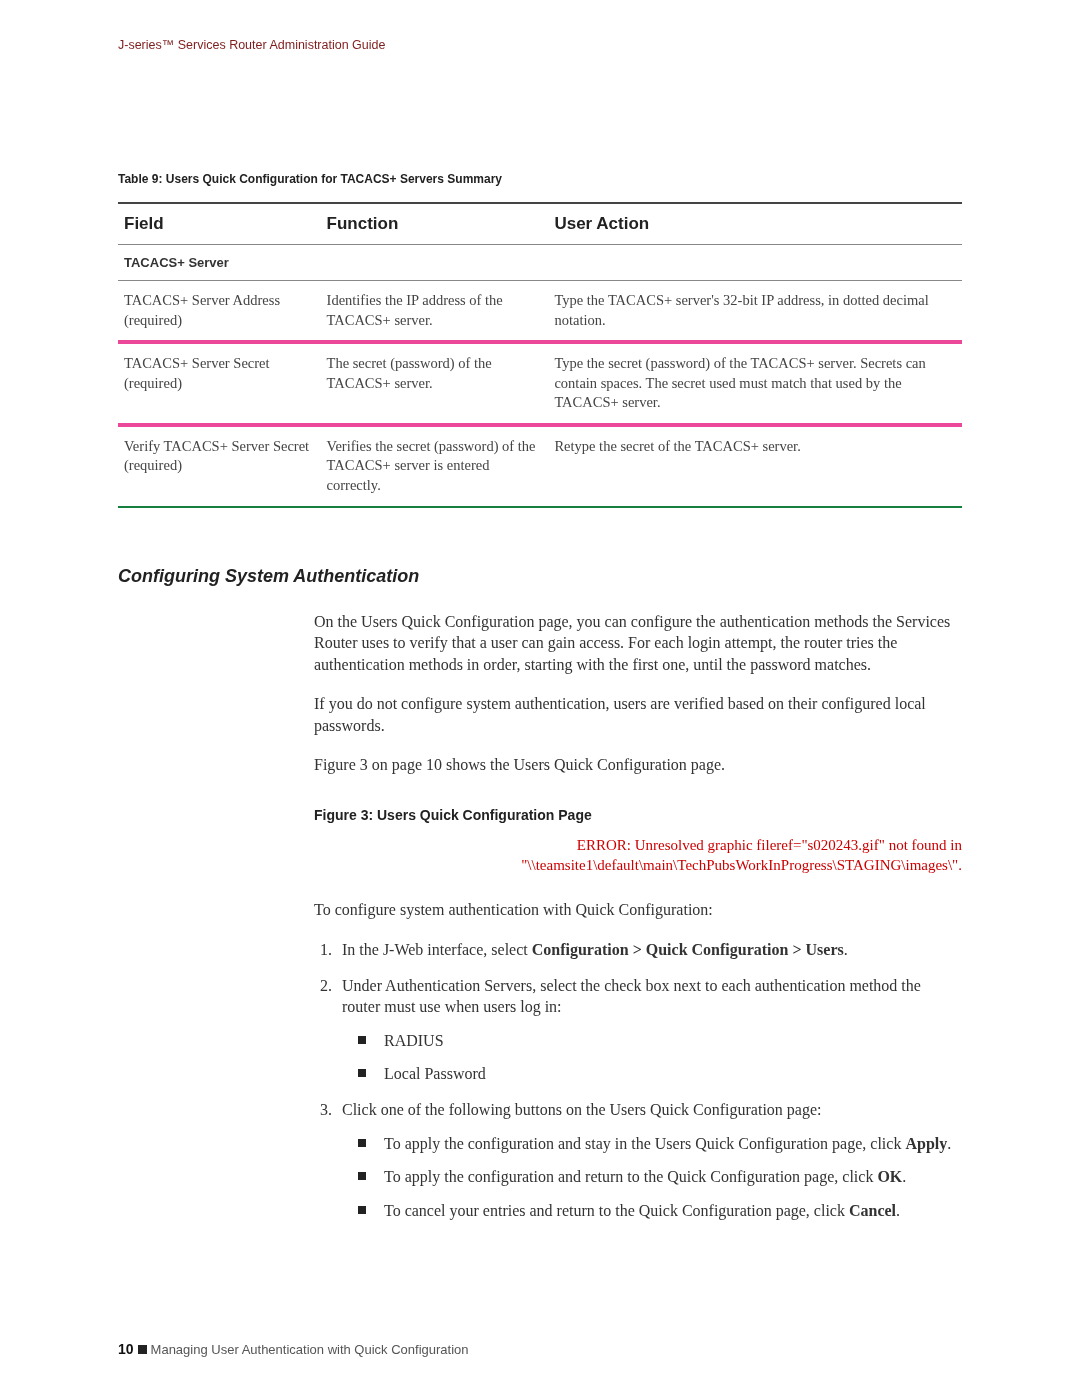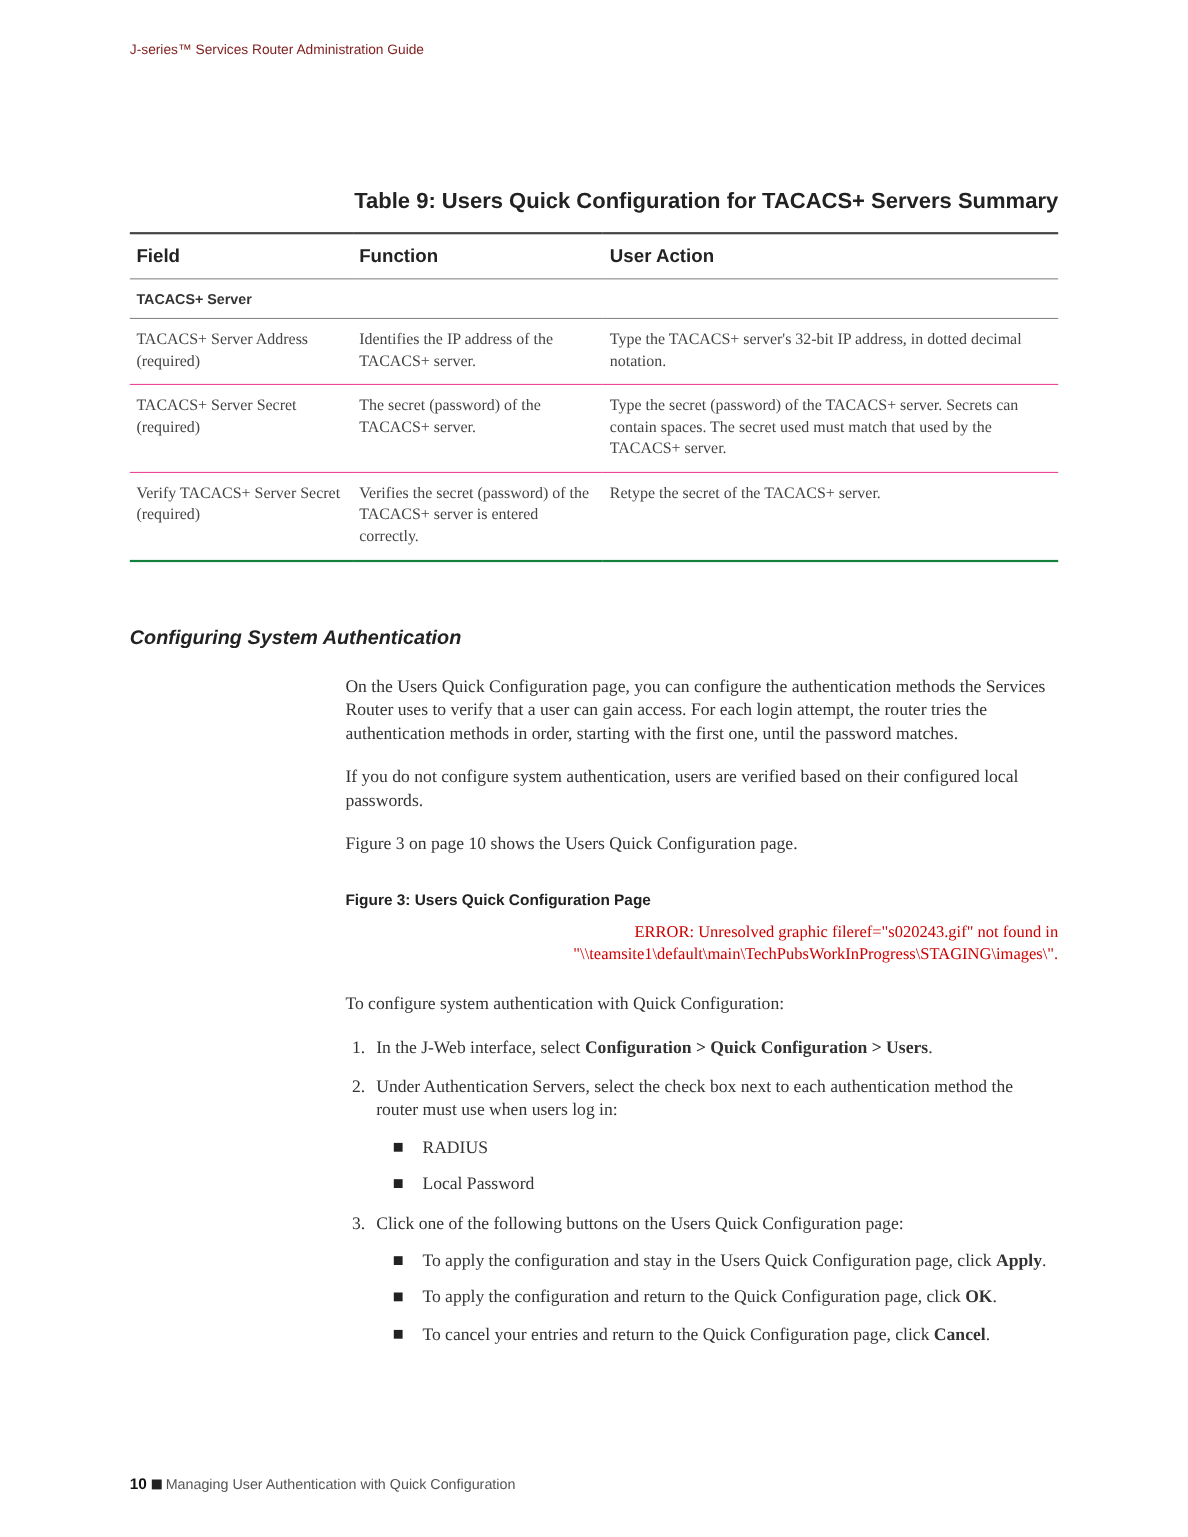--- a/index.html
+++ b/index.html
@@ -16,24 +16,23 @@
   }
   .running-head {
     font-size: 12.5px;
     color: #7f1d1d;
     font-family: Verdana, Arial, sans-serif;
     margin-bottom: 120px;
   }
   .table-caption {
     font-family: Verdana, Arial, sans-serif;
     font-weight: bold;
-    font-size: 20px;
+    font-size: 12px;
     color: #222;
     margin-bottom: 16px;
-    text-align: right;
   }
   table.fields {
     width: 100%;
     border-collapse: collapse;
     font-size: 14.5px;
     margin-bottom: 58px;
   }
   table.fields thead th {
     text-align: left;
     font-family: Verdana, Arial, sans-serif;
@@ -45,21 +44,21 @@
     padding: 10px 6px;
   }
   .section-row td {
     border-bottom: 1px solid #888;
     font-family: Verdana, Arial, sans-serif;
     font-weight: bold;
     font-size: 13px;
     padding: 10px 6px;
   }
   table.fields tbody tr.datarow td {
-    border-bottom: 1px solid #ec4899;
+    border-bottom: 4px solid #ec4899;
     padding: 10px 8px 10px 6px;
     vertical-align: top;
     color: #444;
     line-height: 1.35;
   }
   table.fields tbody tr.datarow:last-child td {
     border-bottom: 2px solid #15803d;
   }
   .col-field { width: 24%; }
   .col-func { width: 27%; }

